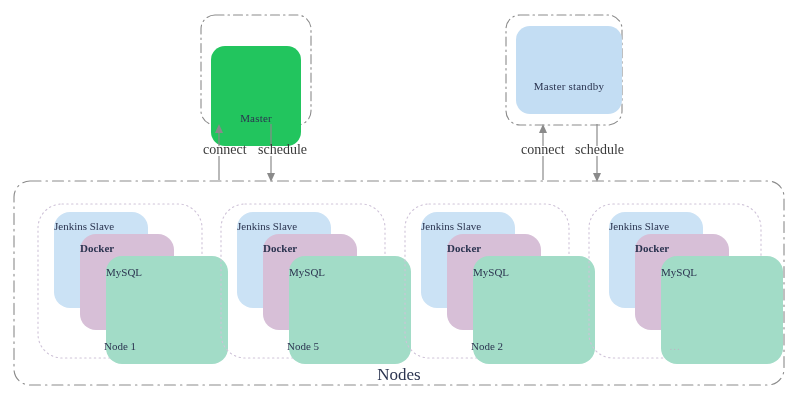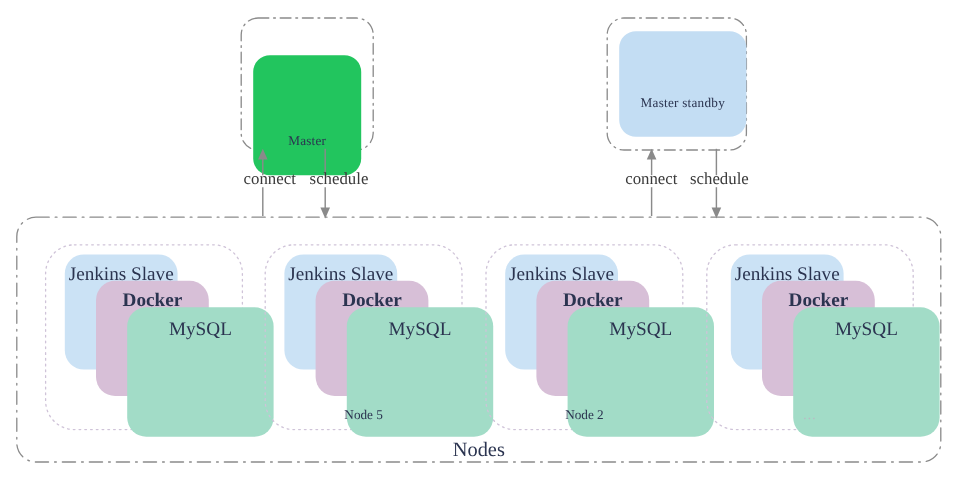--- a/index.html
+++ b/index.html
@@ -60,22 +60,22 @@
   }
   .layer {
     position: absolute;
     border-radius: 16px;
     box-sizing: border-box;
   }
   .layer .layer-label {
     position: absolute;
     left: 0;
     right: 0;
-    text-align: center;
-    font-size: 16px;
+    text-align: left;
+    font-size: 11px;
     line-height: 1;
     white-space: nowrap;
   }
   .layer-jenkins { width: 94px;  height: 96px;  left: 0;  top: 0;  }
   .layer-jenkins .layer-label { top: 9px; }
   .layer-docker  { width: 94px;  height: 96px;  left: 26px; top: 22px; }
   .layer-docker .layer-label  { top: 9px; font-weight: bold; }
   .layer-mysql   { width: 122px; height: 108px; left: 52px; top: 44px; }
   .layer-mysql .layer-label   { top: 11px; }
 
@@ -177,20 +177,21 @@
     </svg>
     <div class="layer layer-jenkins" style="background:#cbe2f5; left:17px; top:9px;">
       <span class="layer-label">Jenkins Slave</span>
     </div>
     <div class="layer layer-docker" style="background:#d7bfd7; left:43px; top:31px;">
       <span class="layer-label">Docker</span>
     </div>
     <div class="layer layer-mysql" style="background:#a2dcc7; left:69px; top:53px;">
       <span class="layer-label">MySQL</span>
     </div>
+    <div class="node-caption" style="top:138px;">Node 1</div>
   </div>
 
   <div class="node-cell" style="left:220px; top:203px; width:166px; height:156px;">
     <svg width="166" height="156" style="position:absolute; left:0; top:0;">
       <rect x="1" y="1" width="164" height="154" rx="24" ry="24" fill="none" stroke="#cfc3d8" stroke-width="1.1" stroke-dasharray="1.4 3.4" stroke-linecap="round"></rect>
     </svg>
     <div class="layer layer-jenkins" style="background:#cbe2f5; left:17px; top:9px;">
       <span class="layer-label">Jenkins Slave</span>
     </div>
     <div class="layer layer-docker" style="background:#d7bfd7; left:43px; top:31px;">

